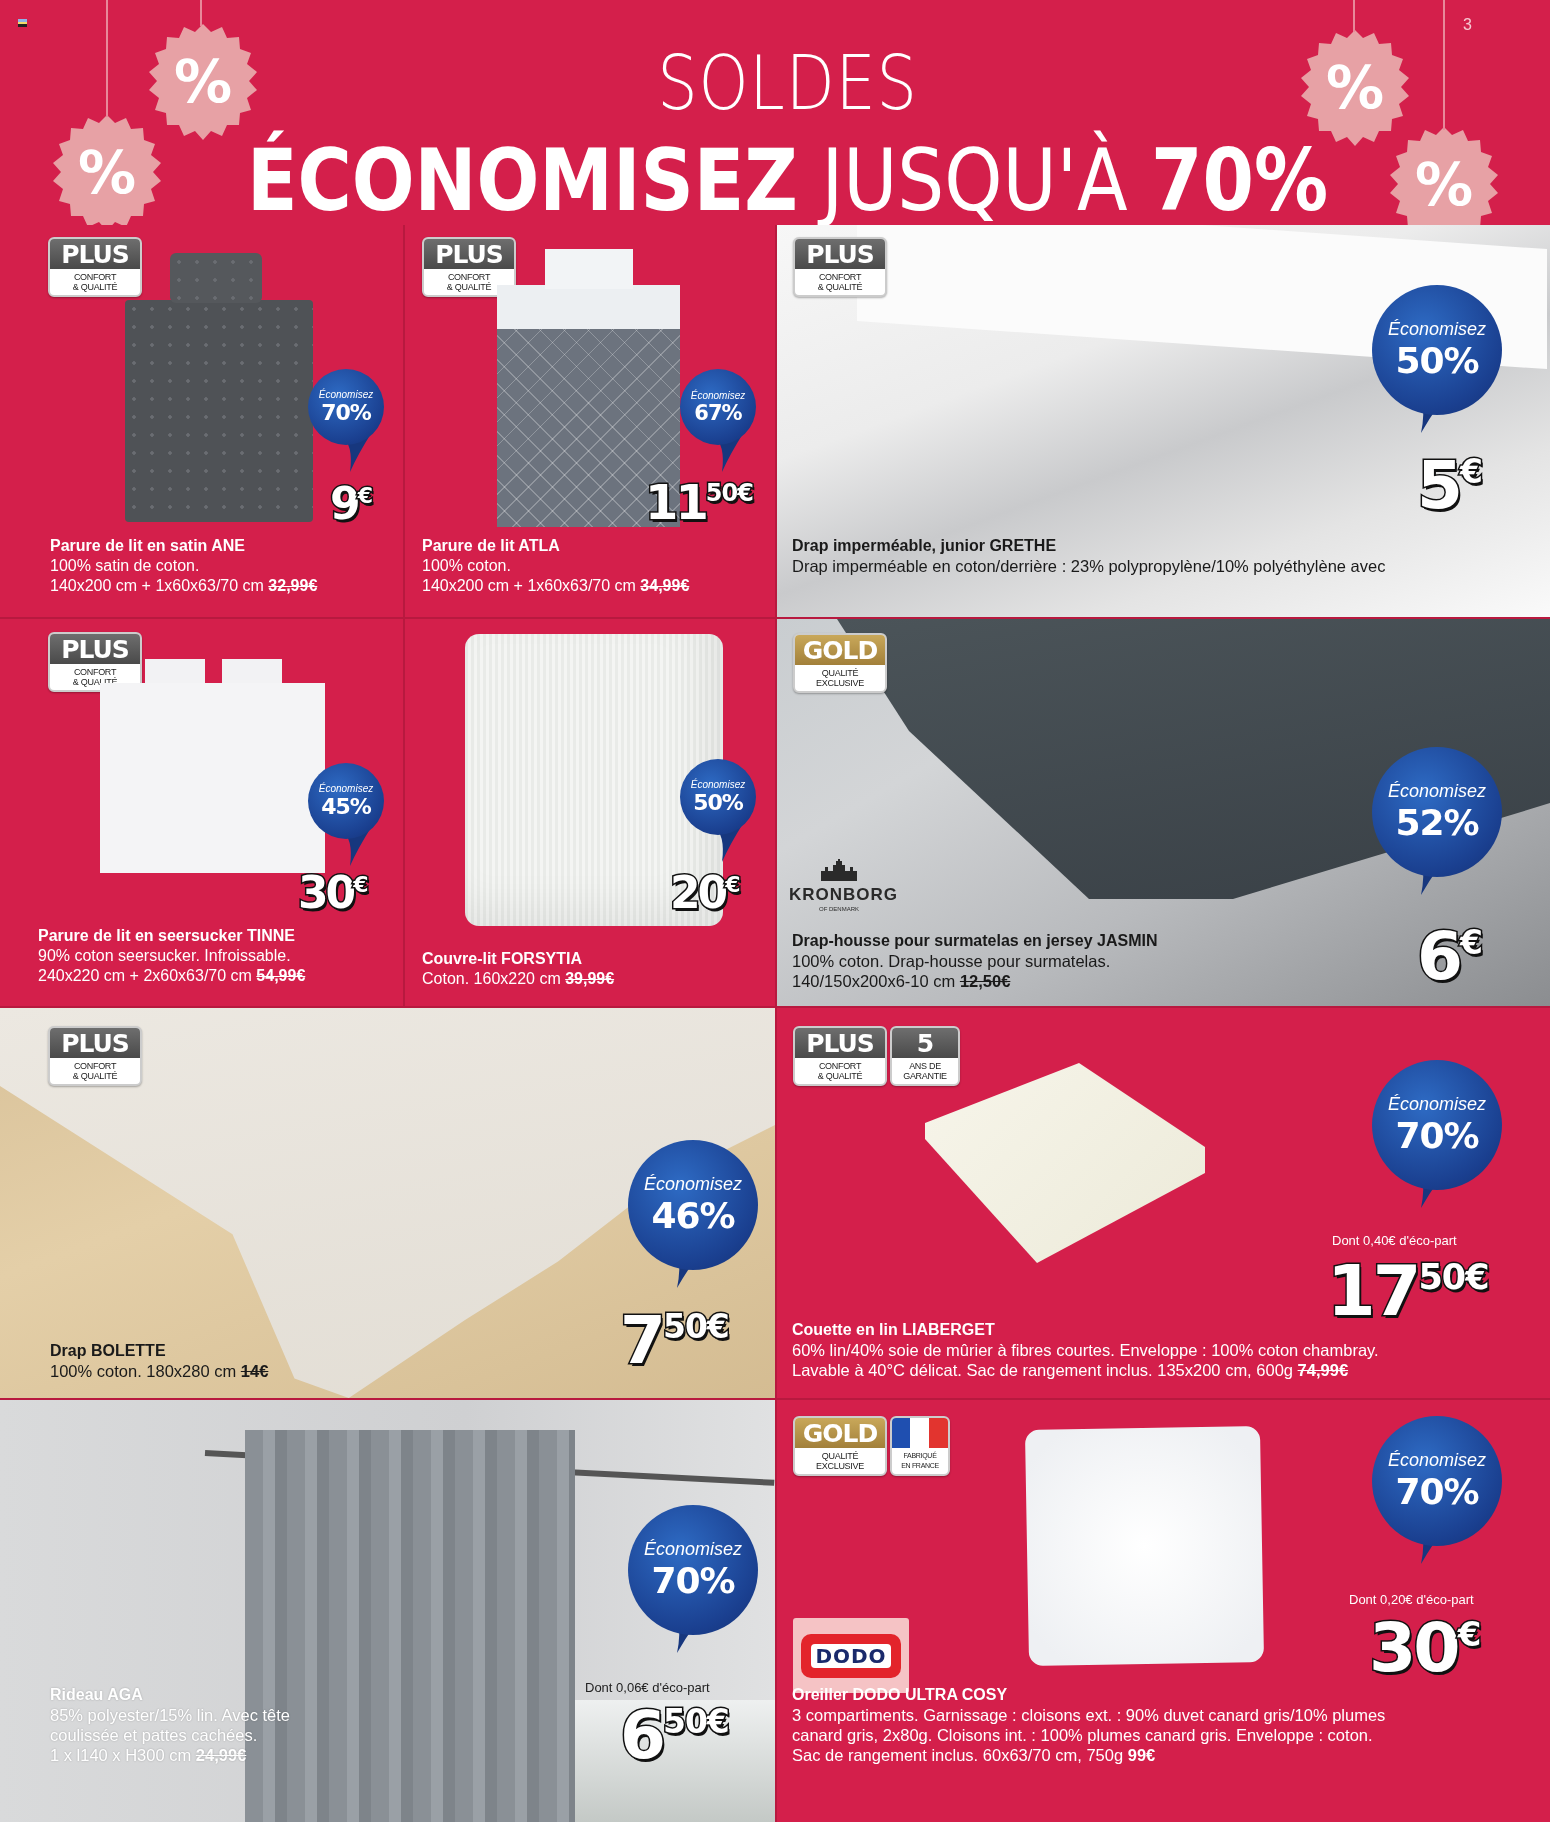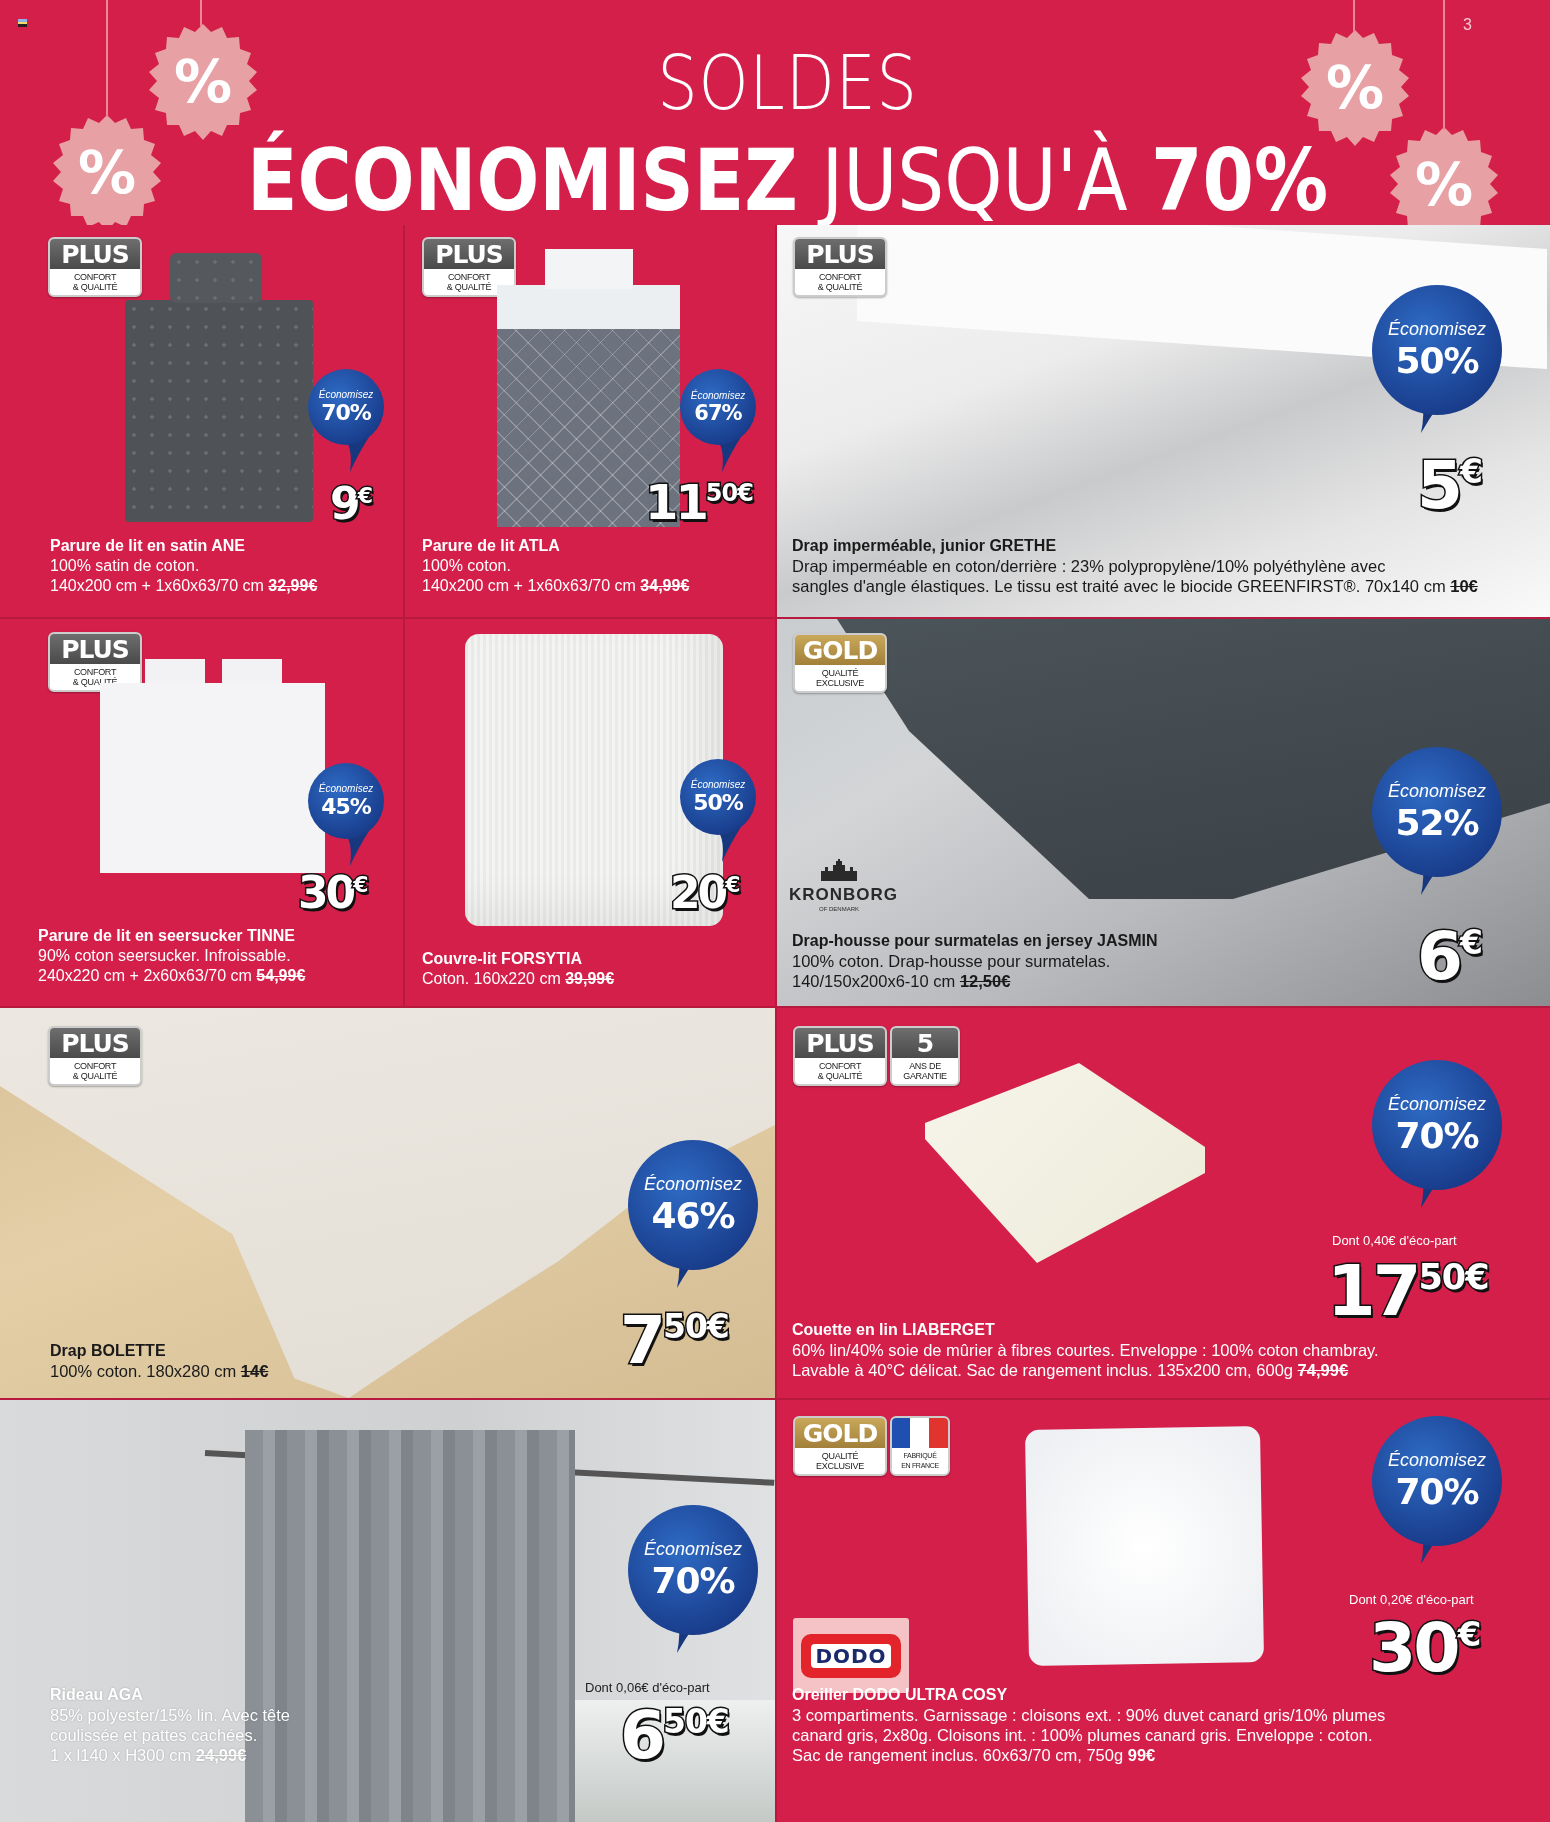--- a/index.html
+++ b/index.html
@@ -192,21 +192,20 @@
           </svg></div>
       <div class="circle" style="width:130px;height:130px">
           <div class="lbl" style="font-size:18px">Économisez</div>
           <div class="val" style="font-size:36px">50%</div>
         </div>
     </div>
     <div class="price" style="left:640px;top:228px;font-size:66px"><span class="int">5</span><sup>€</sup></div>
     <div class="desc dark" style="left:15px;top:311px;font-size:16.5px">
       <div class="name">Drap imperméable, junior GRETHE</div>
       <div>Drap imperméable en coton/derrière : 23% polypropylène/10% polyéthylène avec</div>
-      <div><span>sangles d'angle élastiques. Le tissu est traité avec le biocide GREENFIRST®. 70x140 cm</span> <span class="old">10€</span></div>
     </div>
   </div>
 
   <div class="cell bg-red" style="left:0;top:619px;width:403px;height:387px">
     <div class="badge" style="left:48px;top:13px">
       <div class="top">PLUS</div>
       <div class="bot"><span>CONFORT</span><br><span>&amp; QUALITÉ</span></div>
     </div>
     <div class="prod" style="left:145px;top:40px;width:60px;height:30px;background:#f2f2f4"></div>
     <div class="prod" style="left:222px;top:40px;width:60px;height:30px;background:#f2f2f4"></div>

